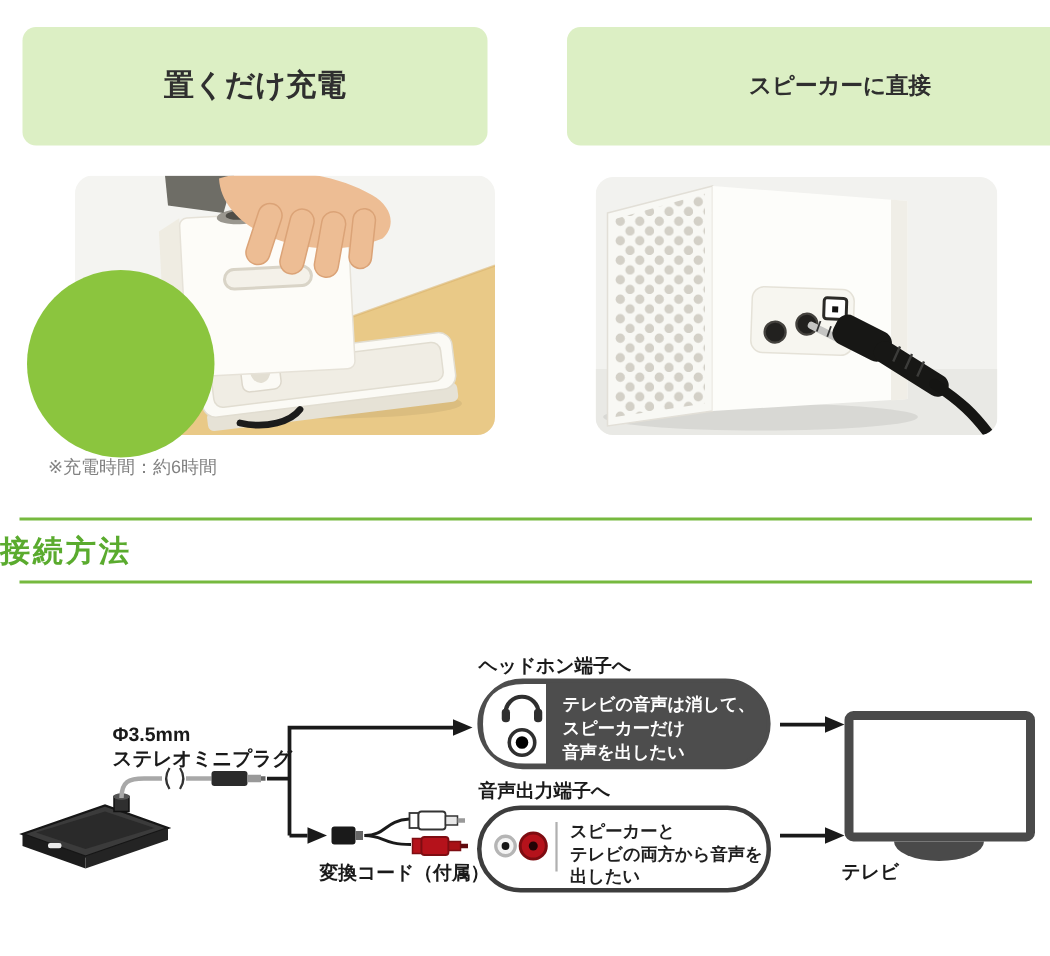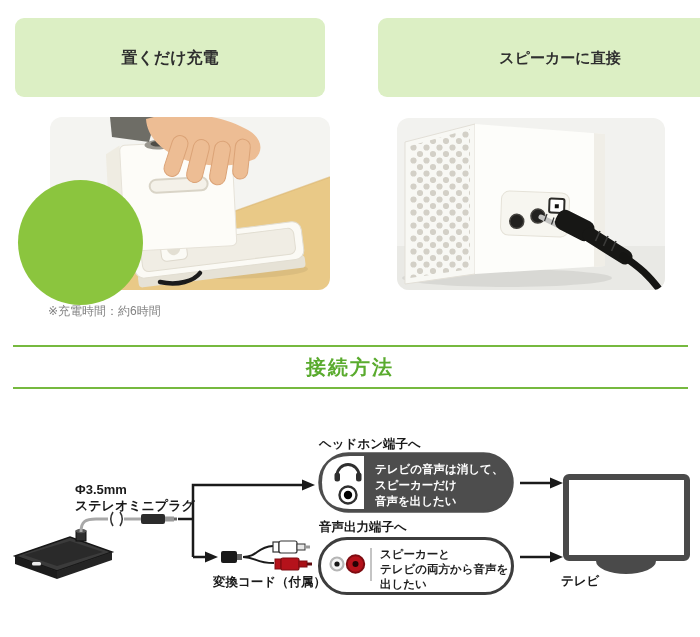--- a/index.html
+++ b/index.html
@@ -10,43 +10,43 @@
   }
   .abs{position:absolute;}
   
   .banner{
     background:var(--banner-bg,#dcefc4);
     border-radius:9px;
     display:flex;flex-direction:column;align-items:center;justify-content:center;
     color:#2f2f2f;font-weight:bold;text-align:center;
   }
   .banner .b-line{line-height:1.45;}
-  #banner-left{left:15px;top:18px;width:310px;height:79px;font-size:16px;}
+  #banner-left{left:15px;top:18px;width:310px;height:79px;font-size:20px;}
   #banner-right{left:378px;top:18px;width:364px;height:79px;font-size:15px;}
   
   .photo{border-radius:12px;overflow:hidden;}
   #photo-left{left:50px;top:117px;width:280px;height:173px;}
   #photo-right{left:397px;top:118px;width:268px;height:172px;}
   
   #badge{
     left:18px;top:180px;width:125px;height:125px;border-radius:50%;
     background:var(--badge-green,#8bc53e);
     display:flex;flex-direction:column;align-items:center;justify-content:center;
     color:#fff;font-weight:bold;font-size:15.5px;line-height:29px;text-align:center;
   }
   
   .caption{font-size:12px;color:#828282;}
-  #caption-left{left:48px;top:303px;}
+  #caption-left{left:32px;top:303px;}
   #caption-right{left:397px;top:303px;}
   
   .green-line{height:2px;background:var(--line-green,#76b93f);}
   #line-top{left:13px;top:345px;width:675px;}
   #line-bottom{left:13px;top:387px;width:675px;}
   #section-title{
-    left:0;top:354px;width:700px;text-align:center;
+    left:0;top:354px;width:700px;text-align:left;
     color:var(--title-green,#5aab2e);font-size:20px;font-weight:bold;letter-spacing:2px;
   }
   
   #connection-diagram{left:0;top:400px;}
   svg text{font-family:"Liberation Sans","DejaVu Sans",sans-serif;}
   .dark-fill{fill:var(--dark-box,#4d4d4d);}
   .dark-stroke{stroke:var(--dark-box,#4d4d4d);}
   .red-fill{fill:var(--rca-red,#b5121b);}
 </style>
 </head>

